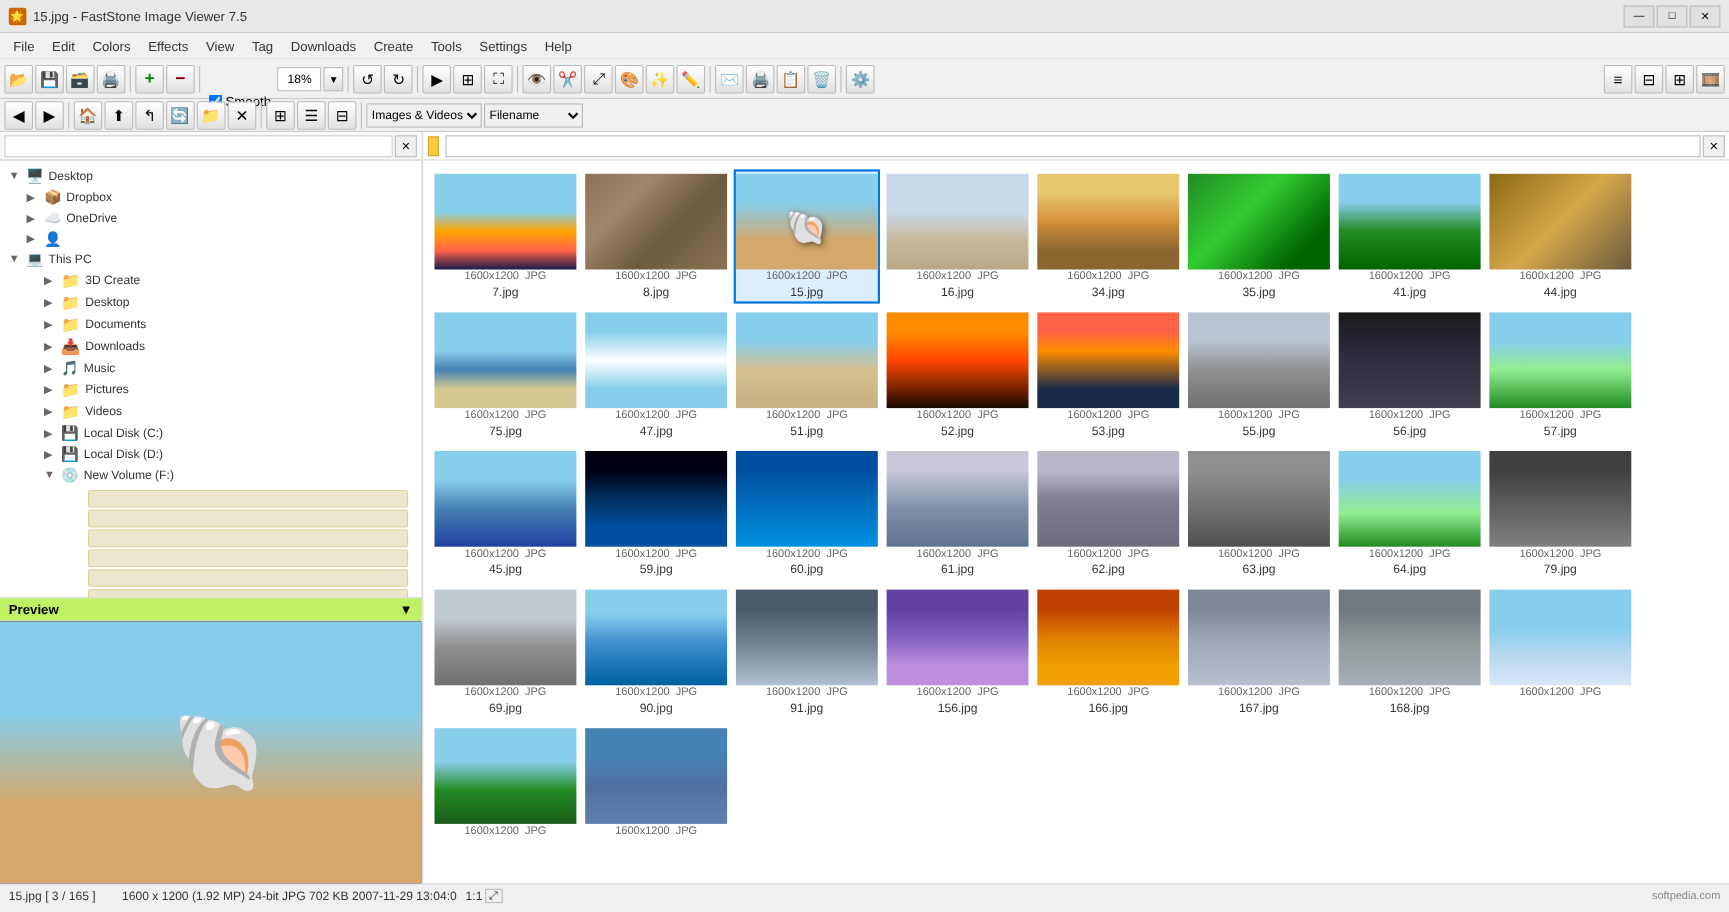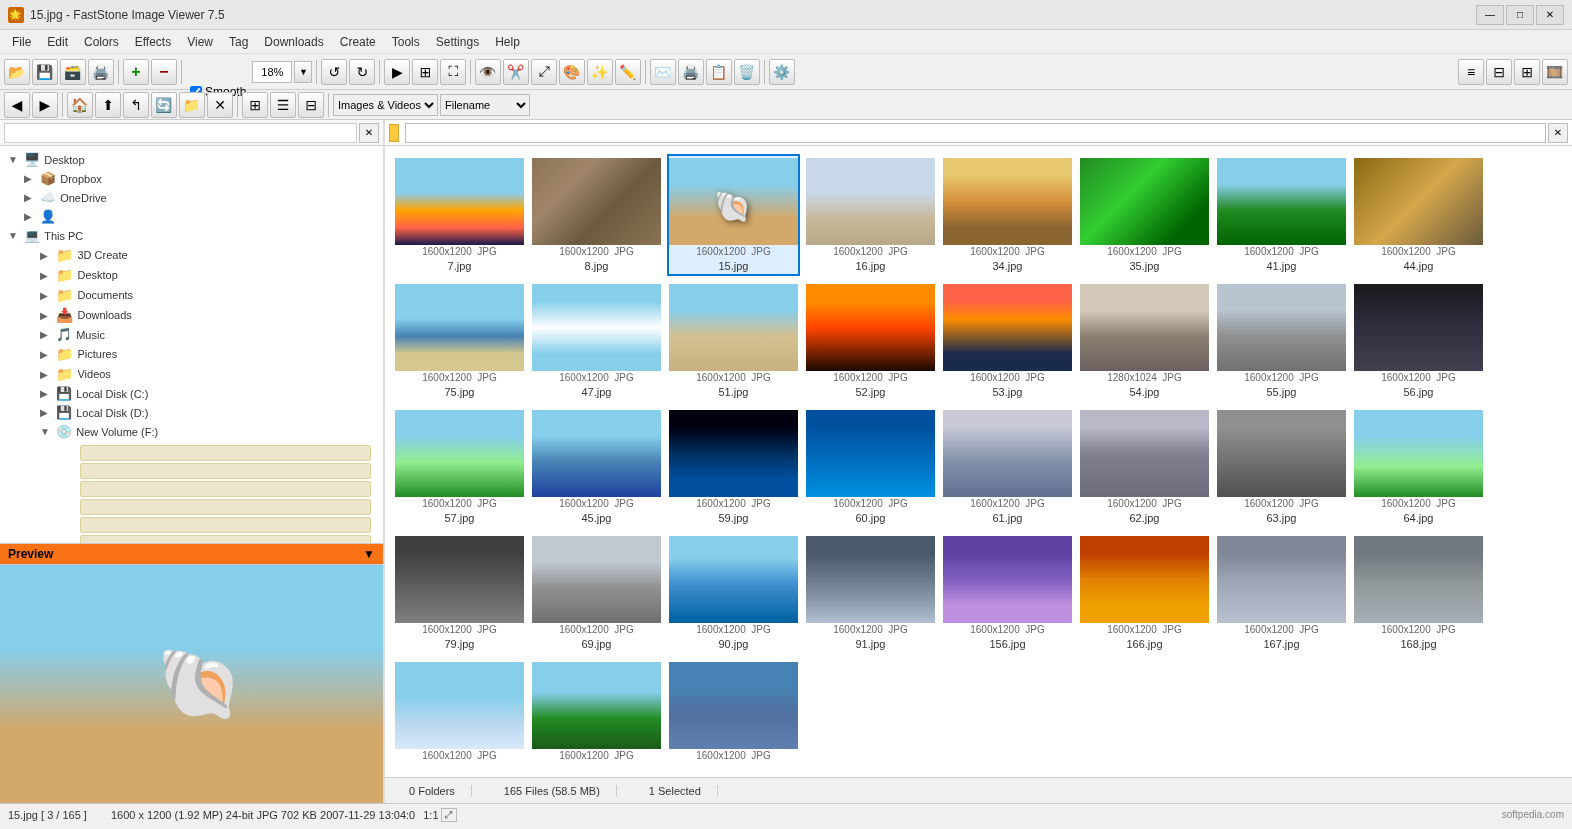--- a/index.html
+++ b/index.html
@@ -35,21 +35,21 @@
     
     #left-panel { width: 385px; min-width: 385px; background: white; border-right: 2px solid #ddd; display: flex; flex-direction: column; }
     #tree-area { flex: 1; overflow-y: auto; padding: 4px; }
     .tree-item { padding: 2px 0 2px 16px; cursor: pointer; display: flex; align-items: center; gap: 4px; font-size: 12px; color: #333; white-space: nowrap; }
     .tree-icon { font-size: 13px; }
     .tree-expand { width: 12px; font-size: 10px; color: #666; cursor: pointer; }
     .tree-item .tree-label { font-size: 11px; }
     
     
     #preview-area { height: 260px; border-top: 1px solid #ccc; display: flex; flex-direction: column; }
-    #preview-header { background: #f97316; padding: 3px 8px; border-bottom: 1px solid #ccc; display: flex; align-items: center; justify-content: space-between; }
+    #preview-header { background: #bef264; padding: 3px 8px; border-bottom: 1px solid #ccc; display: flex; align-items: center; justify-content: space-between; }
     #preview-content { flex: 1; background: #1a1a2e; display: flex; align-items: center; justify-content: center; overflow: hidden; position: relative; }
     
     
     #right-panel { flex: 1; background: #f5f5f5; display: flex; flex-direction: column; overflow: hidden; }
     
     
     #address-bar { height: 26px; background: white; border-bottom: 1px solid #ccc; display: flex; align-items: center; padding: 2px 4px; gap: 2px; }
     #address-input { flex: 1; height: 20px; border: 1px solid #bbb; padding: 0 4px; font-size: 11px; background: white; }
     
     
@@ -429,25 +429,20 @@
         <div class="thumb-box img-sunset-palm"></div>
         <div class="thumb-info">1600x1200&nbsp;&nbsp;JPG</div>
         <div class="thumb-name">52.jpg</div>
       </div>
       <div class="thumb-item">
         <div class="thumb-box img-sunset-sea"></div>
         <div class="thumb-info">1600x1200&nbsp;&nbsp;JPG</div>
         <div class="thumb-name">53.jpg</div>
       </div>
       <div class="thumb-item">
-        <div class="thumb-box img-rocky-beach"></div>
-        <div class="thumb-info">1280x1024&nbsp;&nbsp;JPG</div>
-        <div class="thumb-name">54.jpg</div>
-      </div>
-      <div class="thumb-item">
         <div class="thumb-box img-grey-shore"></div>
         <div class="thumb-info">1600x1200&nbsp;&nbsp;JPG</div>
         <div class="thumb-name">55.jpg</div>
       </div>
       <div class="thumb-item">
         <div class="thumb-box img-black-shore"></div>
         <div class="thumb-info">1600x1200&nbsp;&nbsp;JPG</div>
         <div class="thumb-name">56.jpg</div>
       </div>
 
@@ -541,25 +536,20 @@
         <div class="thumb-box img-bottom1"></div>
         <div class="thumb-info">1600x1200&nbsp;&nbsp;JPG</div>
       </div>
       <div class="thumb-item">
         <div class="thumb-box img-bottom2"></div>
         <div class="thumb-info">1600x1200&nbsp;&nbsp;JPG</div>
       </div>
 
     </div>
 
-    <div id="status-bar">
-      <span class="status-section">0 Folders</span>
-      <span class="status-section">165 Files (58.5 MB)</span>
-      <span class="status-section">1 Selected</span>
-    </div>
 
   </div>
 
 </div>
 
 <div id="info-bar">
   <span style="margin-right:24px;">15.jpg [ 3 / 165 ]</span>
   <span>1600 x 1200 (1.92 MP)  24-bit  JPG  702 KB  2007-11-29 13:04:0</span>
   <span style="margin-left:8px;">1:1</span>
   <span style="cursor:pointer; border:1px solid #bbb; padding:0 3px; background:#f0f0f0; font-size:10px; margin-left:2px;">⤢</span>

